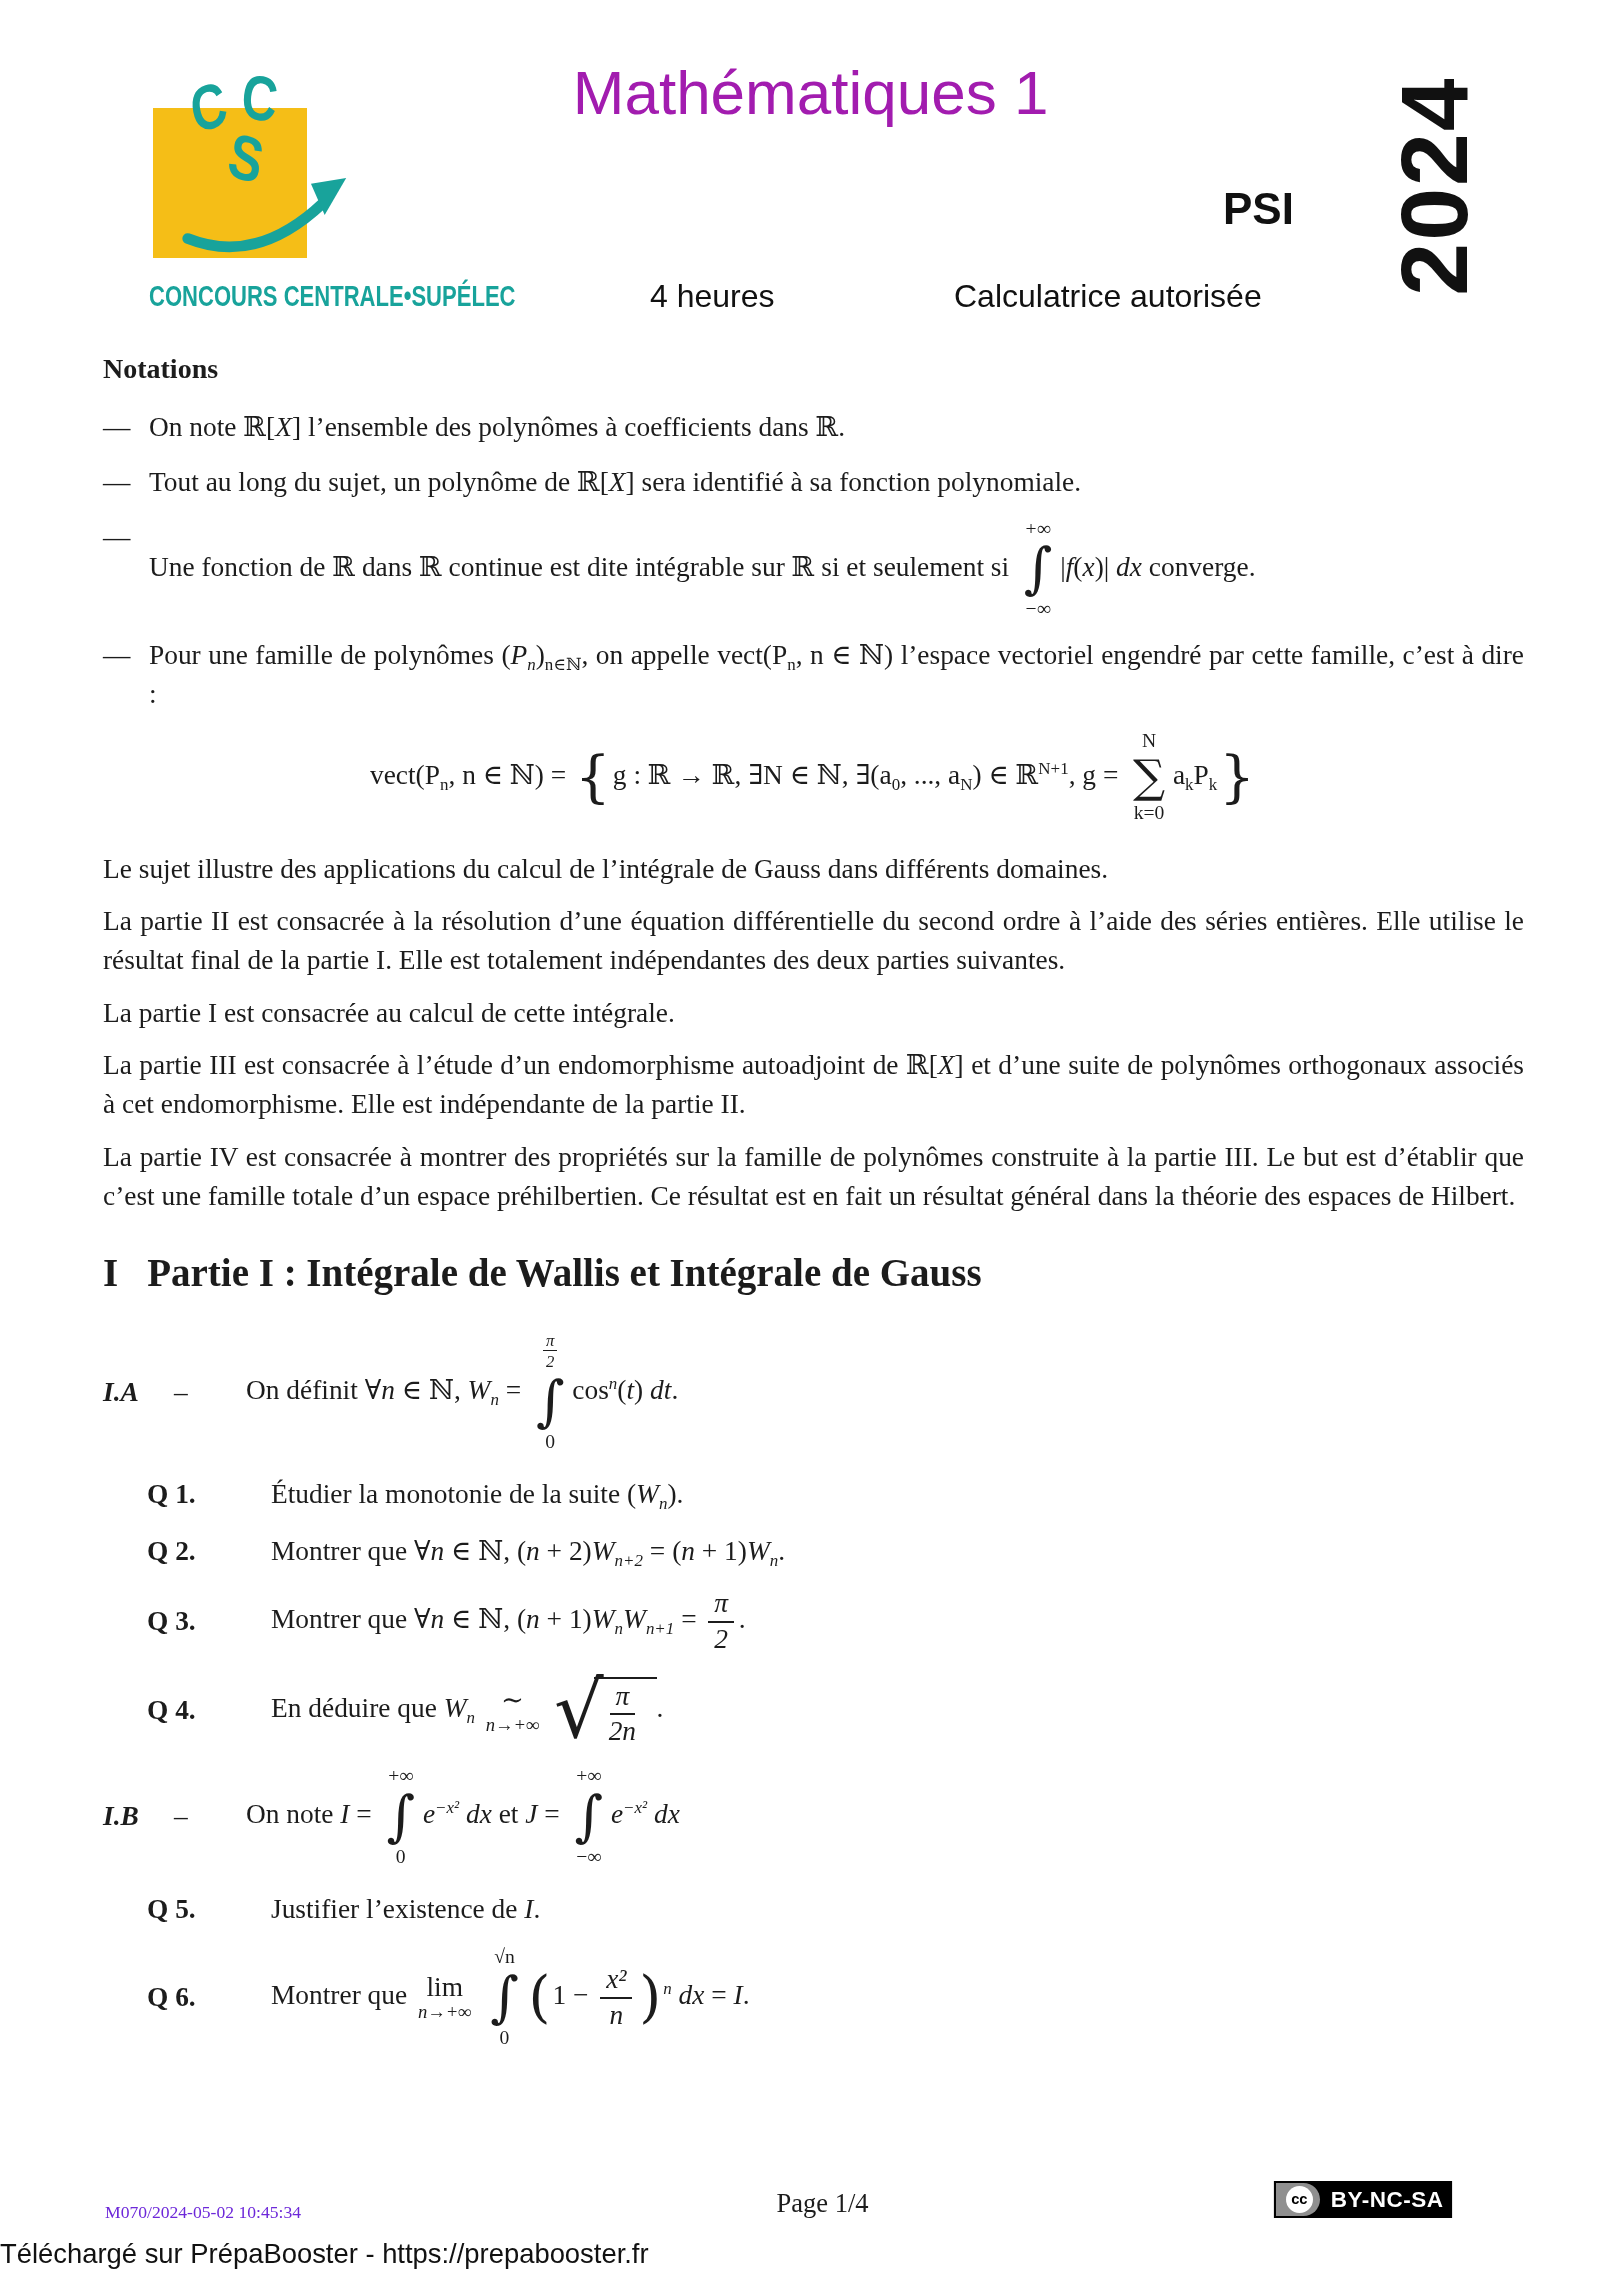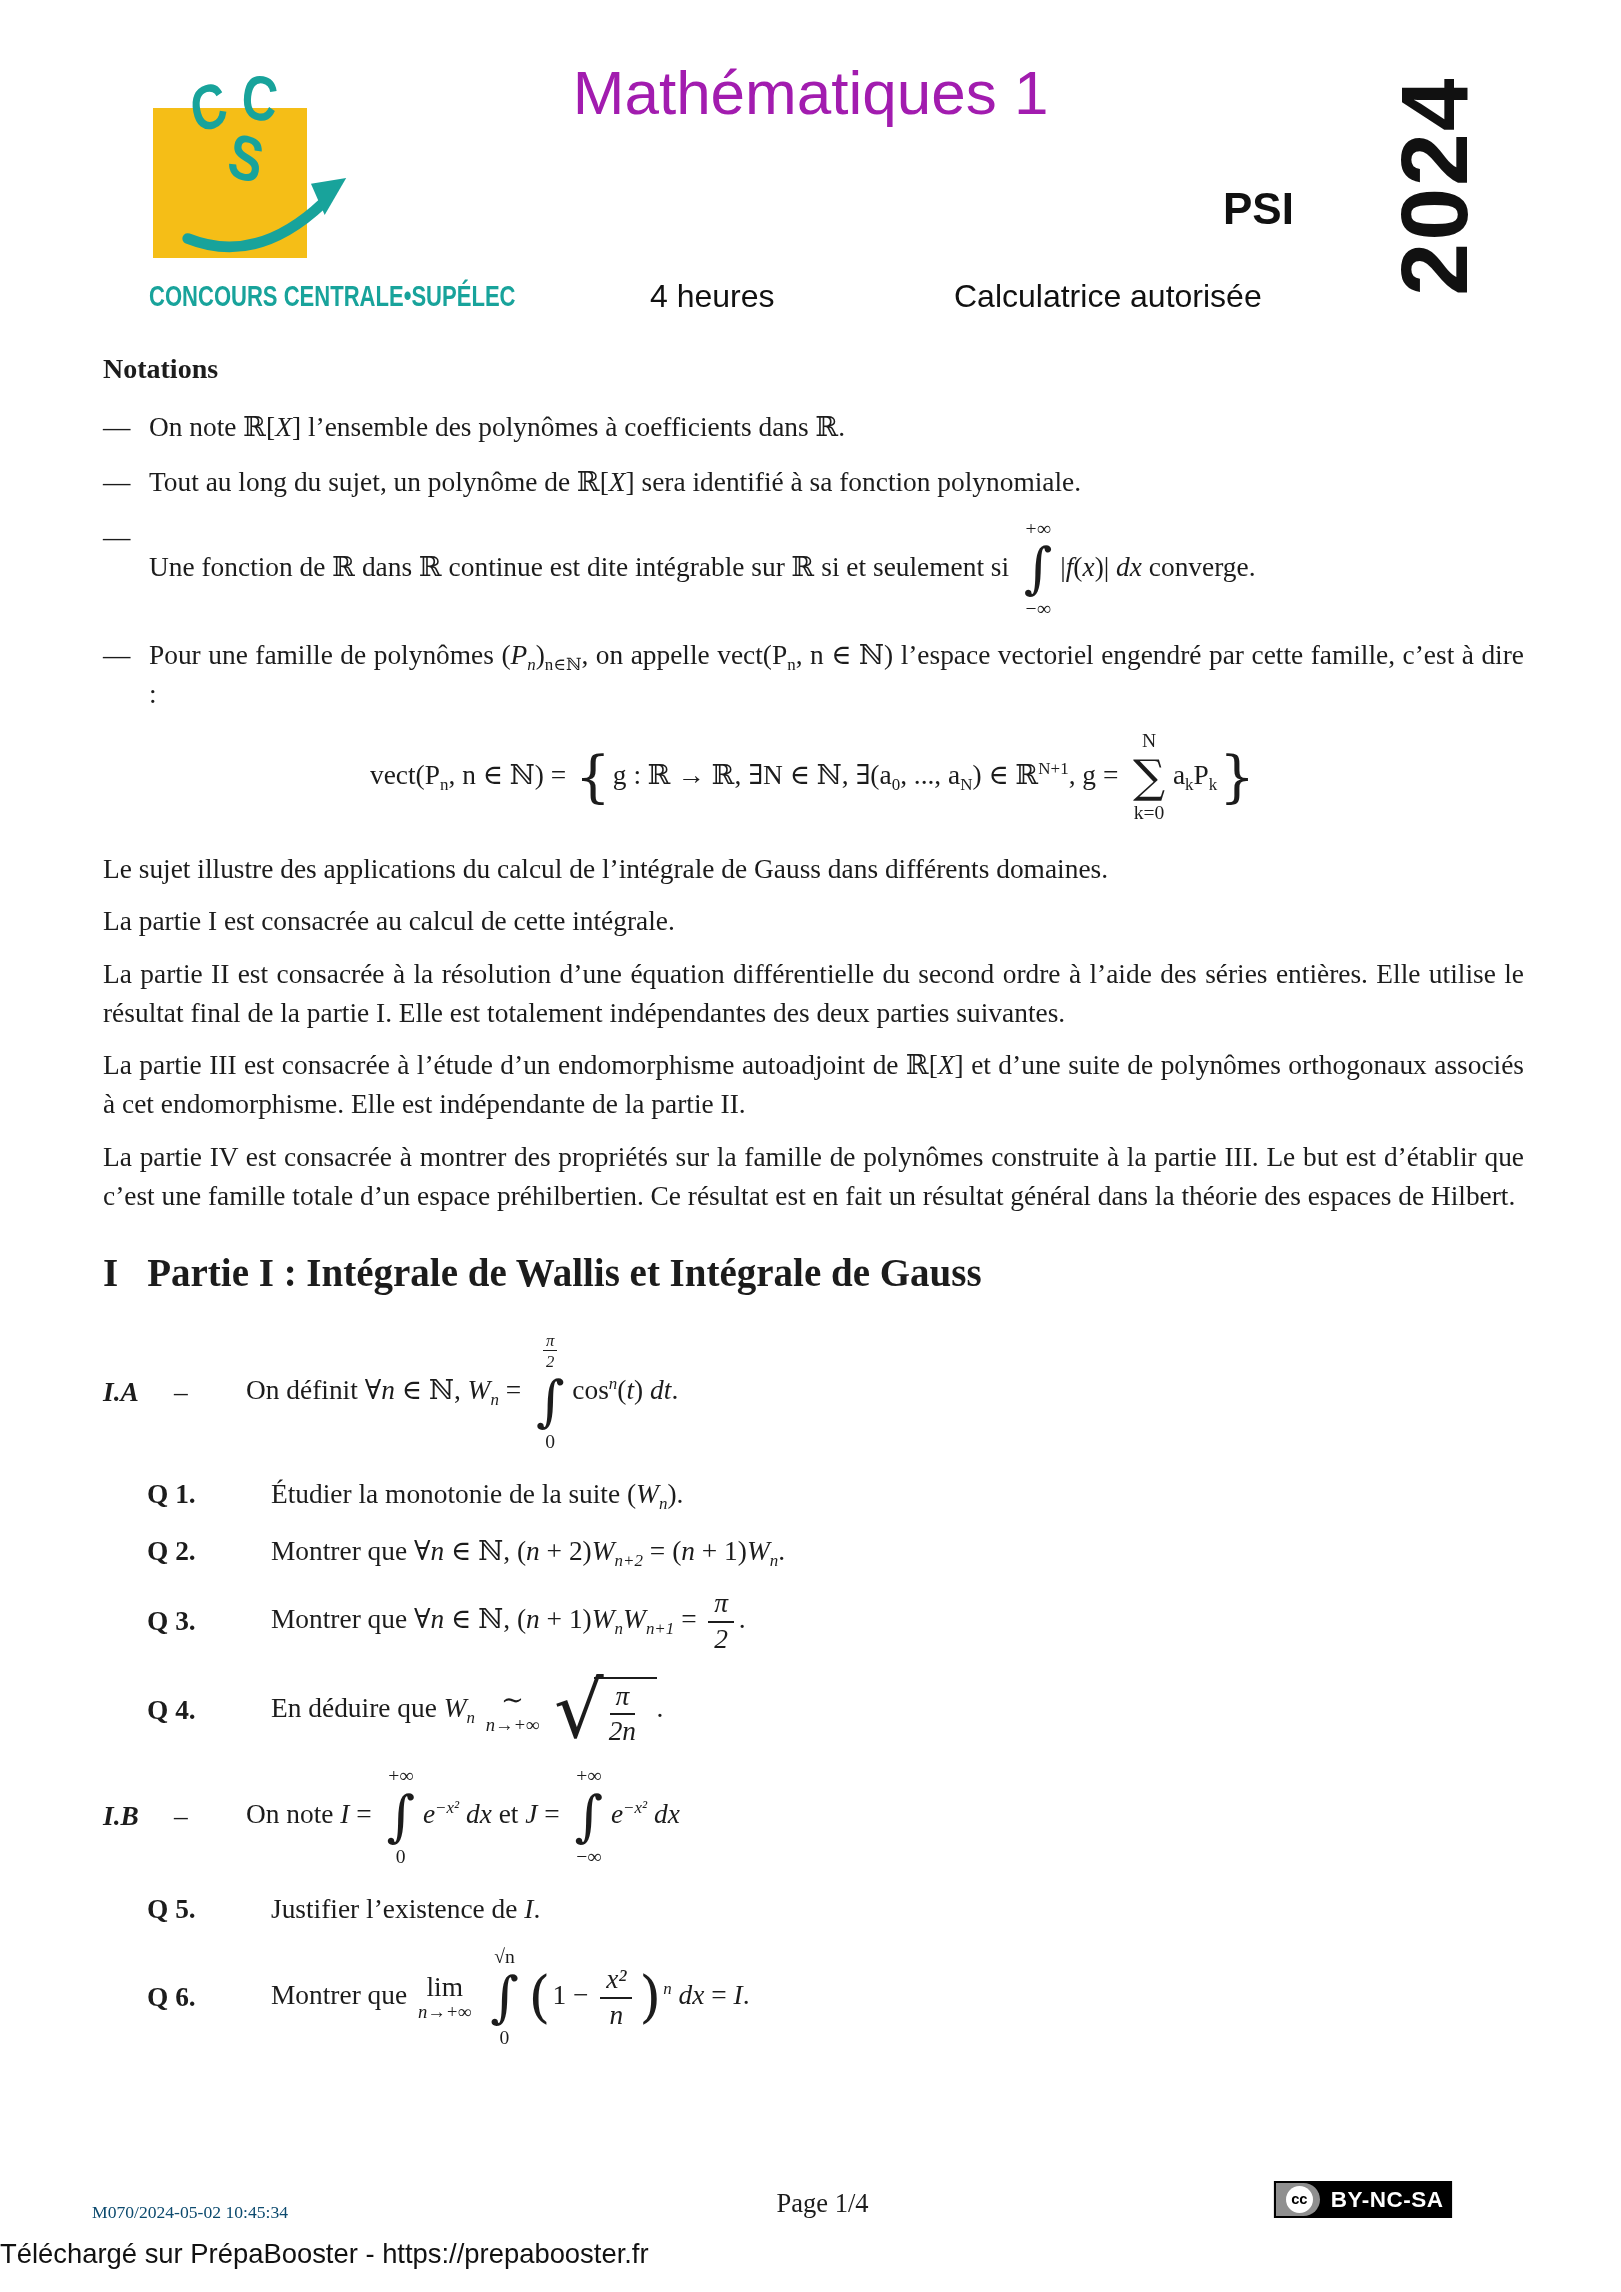--- a/index.html
+++ b/index.html
@@ -72,21 +72,21 @@
   .uop{line-height:1.05;}
   .ulim{font-size:18.6px;line-height:1.1;font-style:italic;}
   .sqrt{display:inline-flex;align-items:flex-start;vertical-align:middle;margin-left:3.9px;}
   .rad{font-size:78px;line-height:0.95;font-family:"DejaVu Serif","DejaVu Sans",serif;}
   .sqbar{border-top:2.9px solid #1c1c1c;margin:3.9px 0 0 -9.8px;padding:2px 9.8px 0 3.9px;
          display:inline-flex;}
   .bigparen{font-size:2.05em;line-height:0.72;vertical-align:middle;font-weight:normal;
             font-family:"DejaVu Serif","DejaVu Sans",serif;margin:0 2px;}
 
   
-  .doc-id{position:absolute;left:92px;top:2202px;font-size:17.6px;color:#0c4a6e;}
+  .doc-id{position:absolute;left:105px;top:2202px;font-size:17.6px;color:#6d28d9;}
   .page-num{position:absolute;left:0;top:2188px;width:1621px;text-align:center;font-size:26.5px;padding-left:12px;}
   .cc-badge{position:absolute;left:1271px;top:2178px;width:184px;height:43px;background:#000;
             box-shadow:inset 0 0 0 2.9px #fff, inset 0 0 0 4.9px #000;display:flex;align-items:center;
             cursor:pointer;}
   .cc-left{background:#8f8f8f;border-radius:0 16.7px 16.7px 0;padding:2.9px 6.9px 2.9px 9.8px;margin-left:4.9px;
            display:flex;align-items:center;}
   .cc-circle{width:27.4px;height:27.4px;border-radius:50%;background:#fff;color:#000;
              display:flex;align-items:center;justify-content:center;
              font-family:"Liberation Sans","DejaVu Sans",sans-serif;font-weight:bold;font-size:14.7px;}
   .cc-text{color:#fff;font-family:"Liberation Sans","DejaVu Sans",sans-serif;font-weight:bold;
@@ -144,22 +144,22 @@
       <span class="bullet-text"><span>Pour une famille de polynômes (</span><span class="it">P</span><sub class="it">n</sub><span>)</span><sub>n∈ℕ</sub><span>, on appelle vect(P</span><sub>n</sub><span>, n ∈ ℕ) l’espace vectoriel engendré par cette famille, c’est à dire :</span></span>
     </div>
 
     <div class="equation"><span>vect(P</span><sub>n</sub><span>, n ∈ ℕ) = </span><span class="bigparen">{</span><span>g : ℝ → ℝ, ∃N ∈ ℕ, ∃(a</span><sub>0</sub><span>, ..., a</span><sub>N</sub><span>) ∈ ℝ</span><sup>N+1</sup><span>, g = </span><span class="bigop">
           <span class="blim">N</span>
           <span class="bsym sum">∑</span>
           <span class="blim">k=0</span>
         </span><span>a</span><sub>k</sub><span>P</span><sub>k</sub><span class="bigparen">}</span></div>
 
     <p class="para"><span>Le sujet illustre des applications du calcul de l’intégrale de Gauss dans différents domaines.</span></p>
+    <p class="para"><span>La partie II est consacrée à la résolution d’une équation différentielle du second ordre à l’aide des séries entières. Elle utilise le résultat final de la partie I. Elle est totalement indépendantes des deux parties suivantes.</span></p>
     <p class="para"><span>La partie I est consacrée au calcul de cette intégrale.</span></p>
-    <p class="para"><span>La partie II est consacrée à la résolution d’une équation différentielle du second ordre à l’aide des séries entières. Elle utilise le résultat final de la partie I. Elle est totalement indépendantes des deux parties suivantes.</span></p>
     <p class="para"><span>La partie III est consacrée à l’étude d’un endomorphisme autoadjoint de ℝ[</span><span class="it">X</span><span>] et d’une suite de polynômes orthogonaux associés à cet endomorphisme. Elle est indépendante de la partie II.</span></p>
     <p class="para"><span>La partie IV est consacrée à montrer des propriétés sur la famille de polynômes construite à la partie III. Le but est d’établir que c’est une famille totale d’un espace préhilbertien. Ce résultat est en fait un résultat général dans la théorie des espaces de Hilbert.</span></p>
 
     <div class="section-heading">
       <span class="sec-num">I</span><span>Partie I : Intégrale de Wallis et Intégrale de Gauss</span>
     </div>
 
     <div class="item part">
       <span class="part-label">I.A</span>
       <span class="part-dash">–</span>

